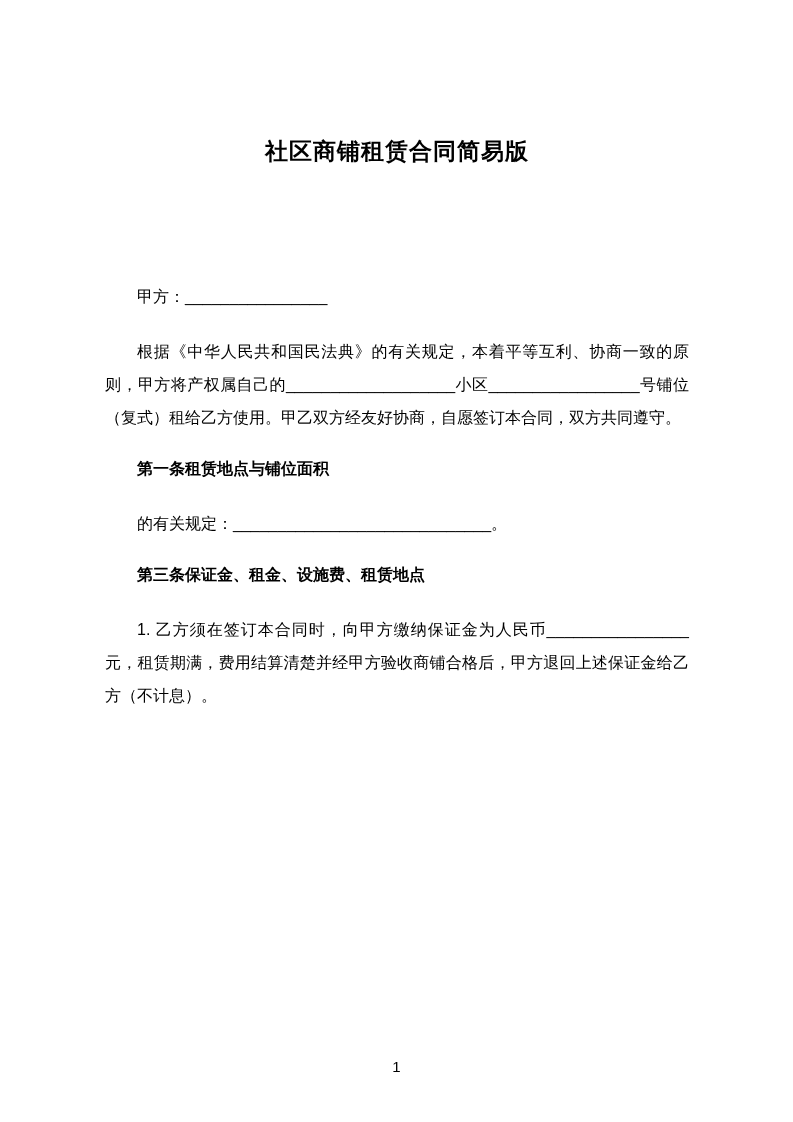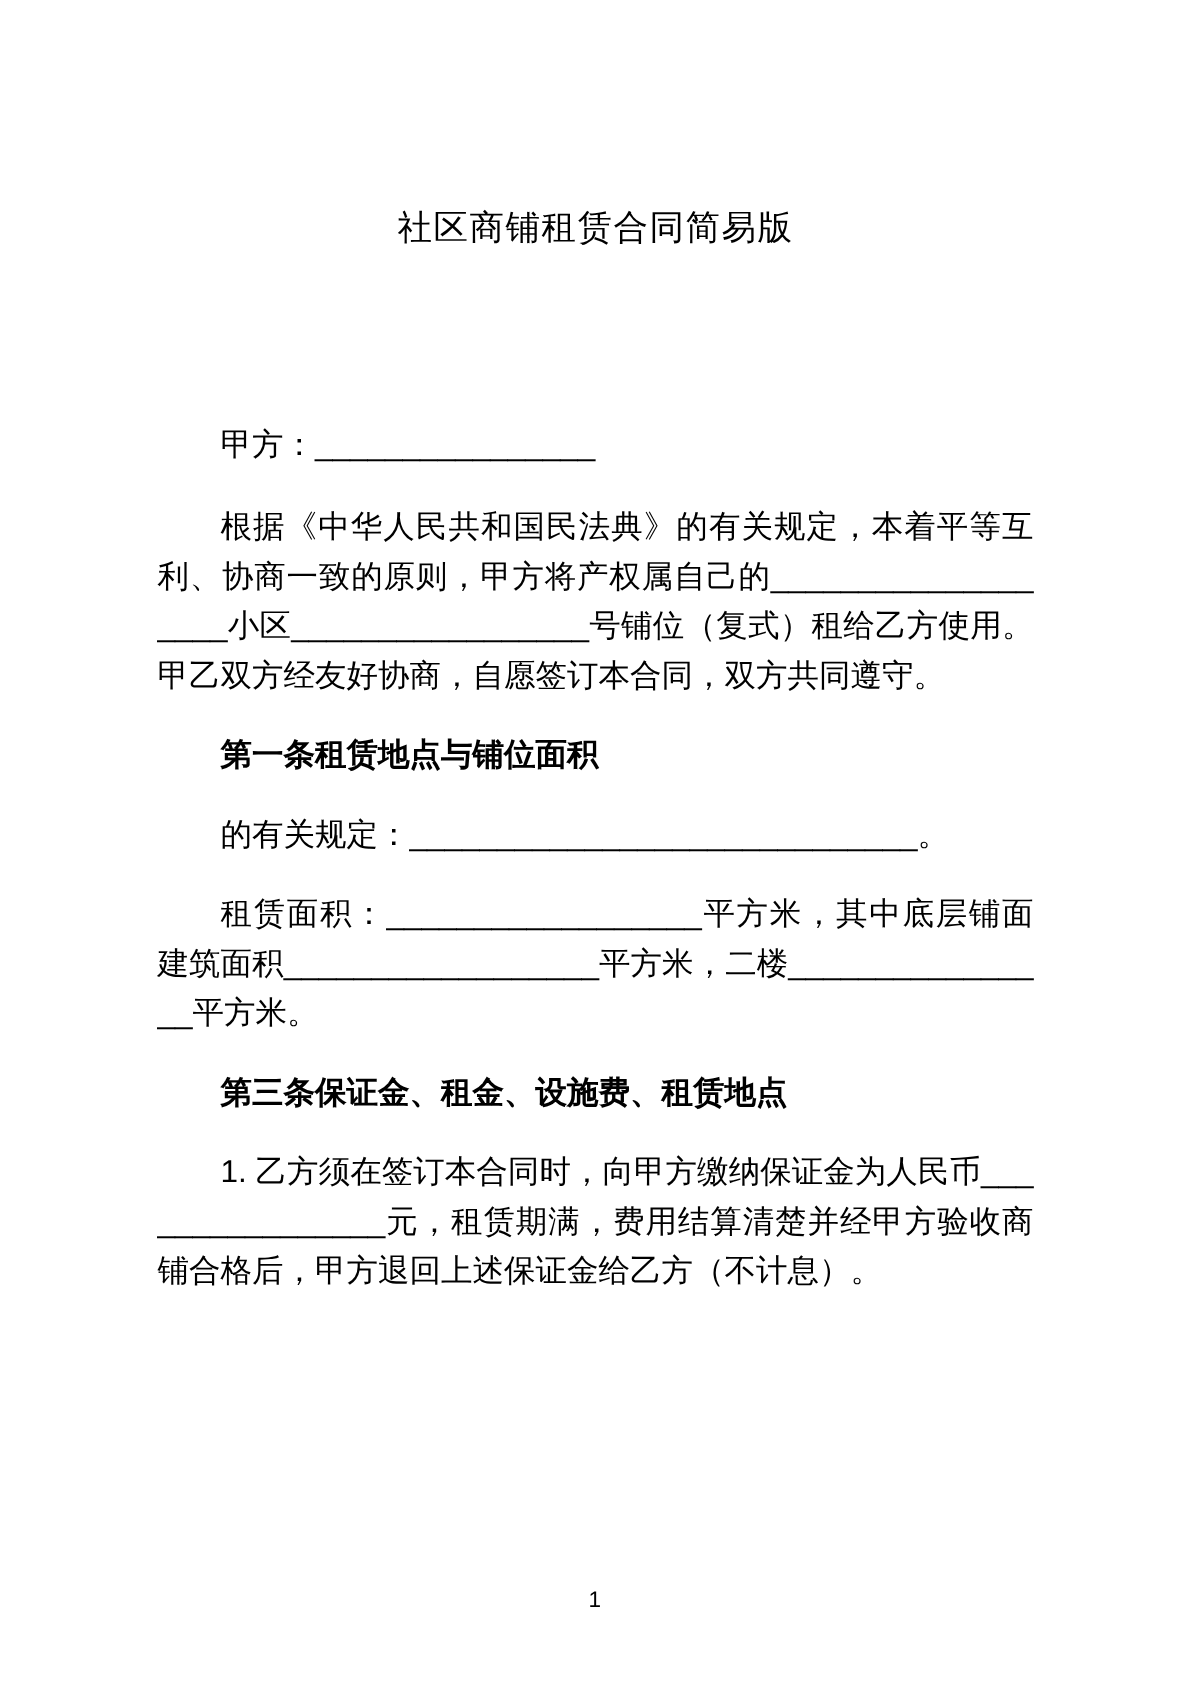--- a/index.html
+++ b/index.html
@@ -18,40 +18,41 @@
     position: relative;
     width: 793px;
     height: 1122px;
     background: #ffffff;
     padding: 135px 104px 0 105px;
     overflow: hidden;
   }
   .doc-title {
     font-size: 23px;
     line-height: 33px;
-    font-weight: 400;
+    font-weight: 700;
     text-align: center;
     margin: 0 0 112px 0;
     letter-spacing: 1px;
   }
   .para {
-    font-size: 21px;
+    font-size: 16px;
     line-height: 33px;
     margin: 18px 0 20px 0;
     text-indent: 2em;
     text-align: justify;
     word-break: break-all;
     overflow-wrap: break-word;
   }
   .single-line {
     text-align: left;
     margin-bottom: 22px;
   }
   .section-heading {
     font-weight: 700;
+    font-family: Liberation Mono, monospace;
   }
   .page-number {
     position: absolute;
     left: 0;
     right: 0;
     bottom: 45px;
     text-align: center;
     font-size: 15px;
     line-height: 20px;
   }
@@ -65,21 +66,20 @@
 
   <p class="para single-line">甲方：________________</p>
 
 
   <p class="para">根据《中华人民共和国民法典》的有关规定，本着平等互利、协商一致的原则，甲方将产权属自己的___________________小区_________________号铺位（复式）租给乙方使用。甲乙双方经友好协商，自愿签订本合同，双方共同遵守。</p>
 
   <p class="para section-heading">第一条租赁地点与铺位面积</p>
 
   <p class="para">的有关规定：_____________________________。</p>
 
-  <p class="para">租赁面积：__________________平方米，其中底层铺面建筑面积__________________平方米，二楼________________平方米。</p>
 
 
 
   <p class="para section-heading">第三条保证金、租金、设施费、租赁地点</p>
 
   <p class="para">1. 乙方须在签订本合同时，向甲方缴纳保证金为人民币________________元，租赁期满，费用结算清楚并经甲方验收商铺合格后，甲方退回上述保证金给乙方（不计息）。</p>
 
   <div class="page-number">1</div>
 
 </div>

